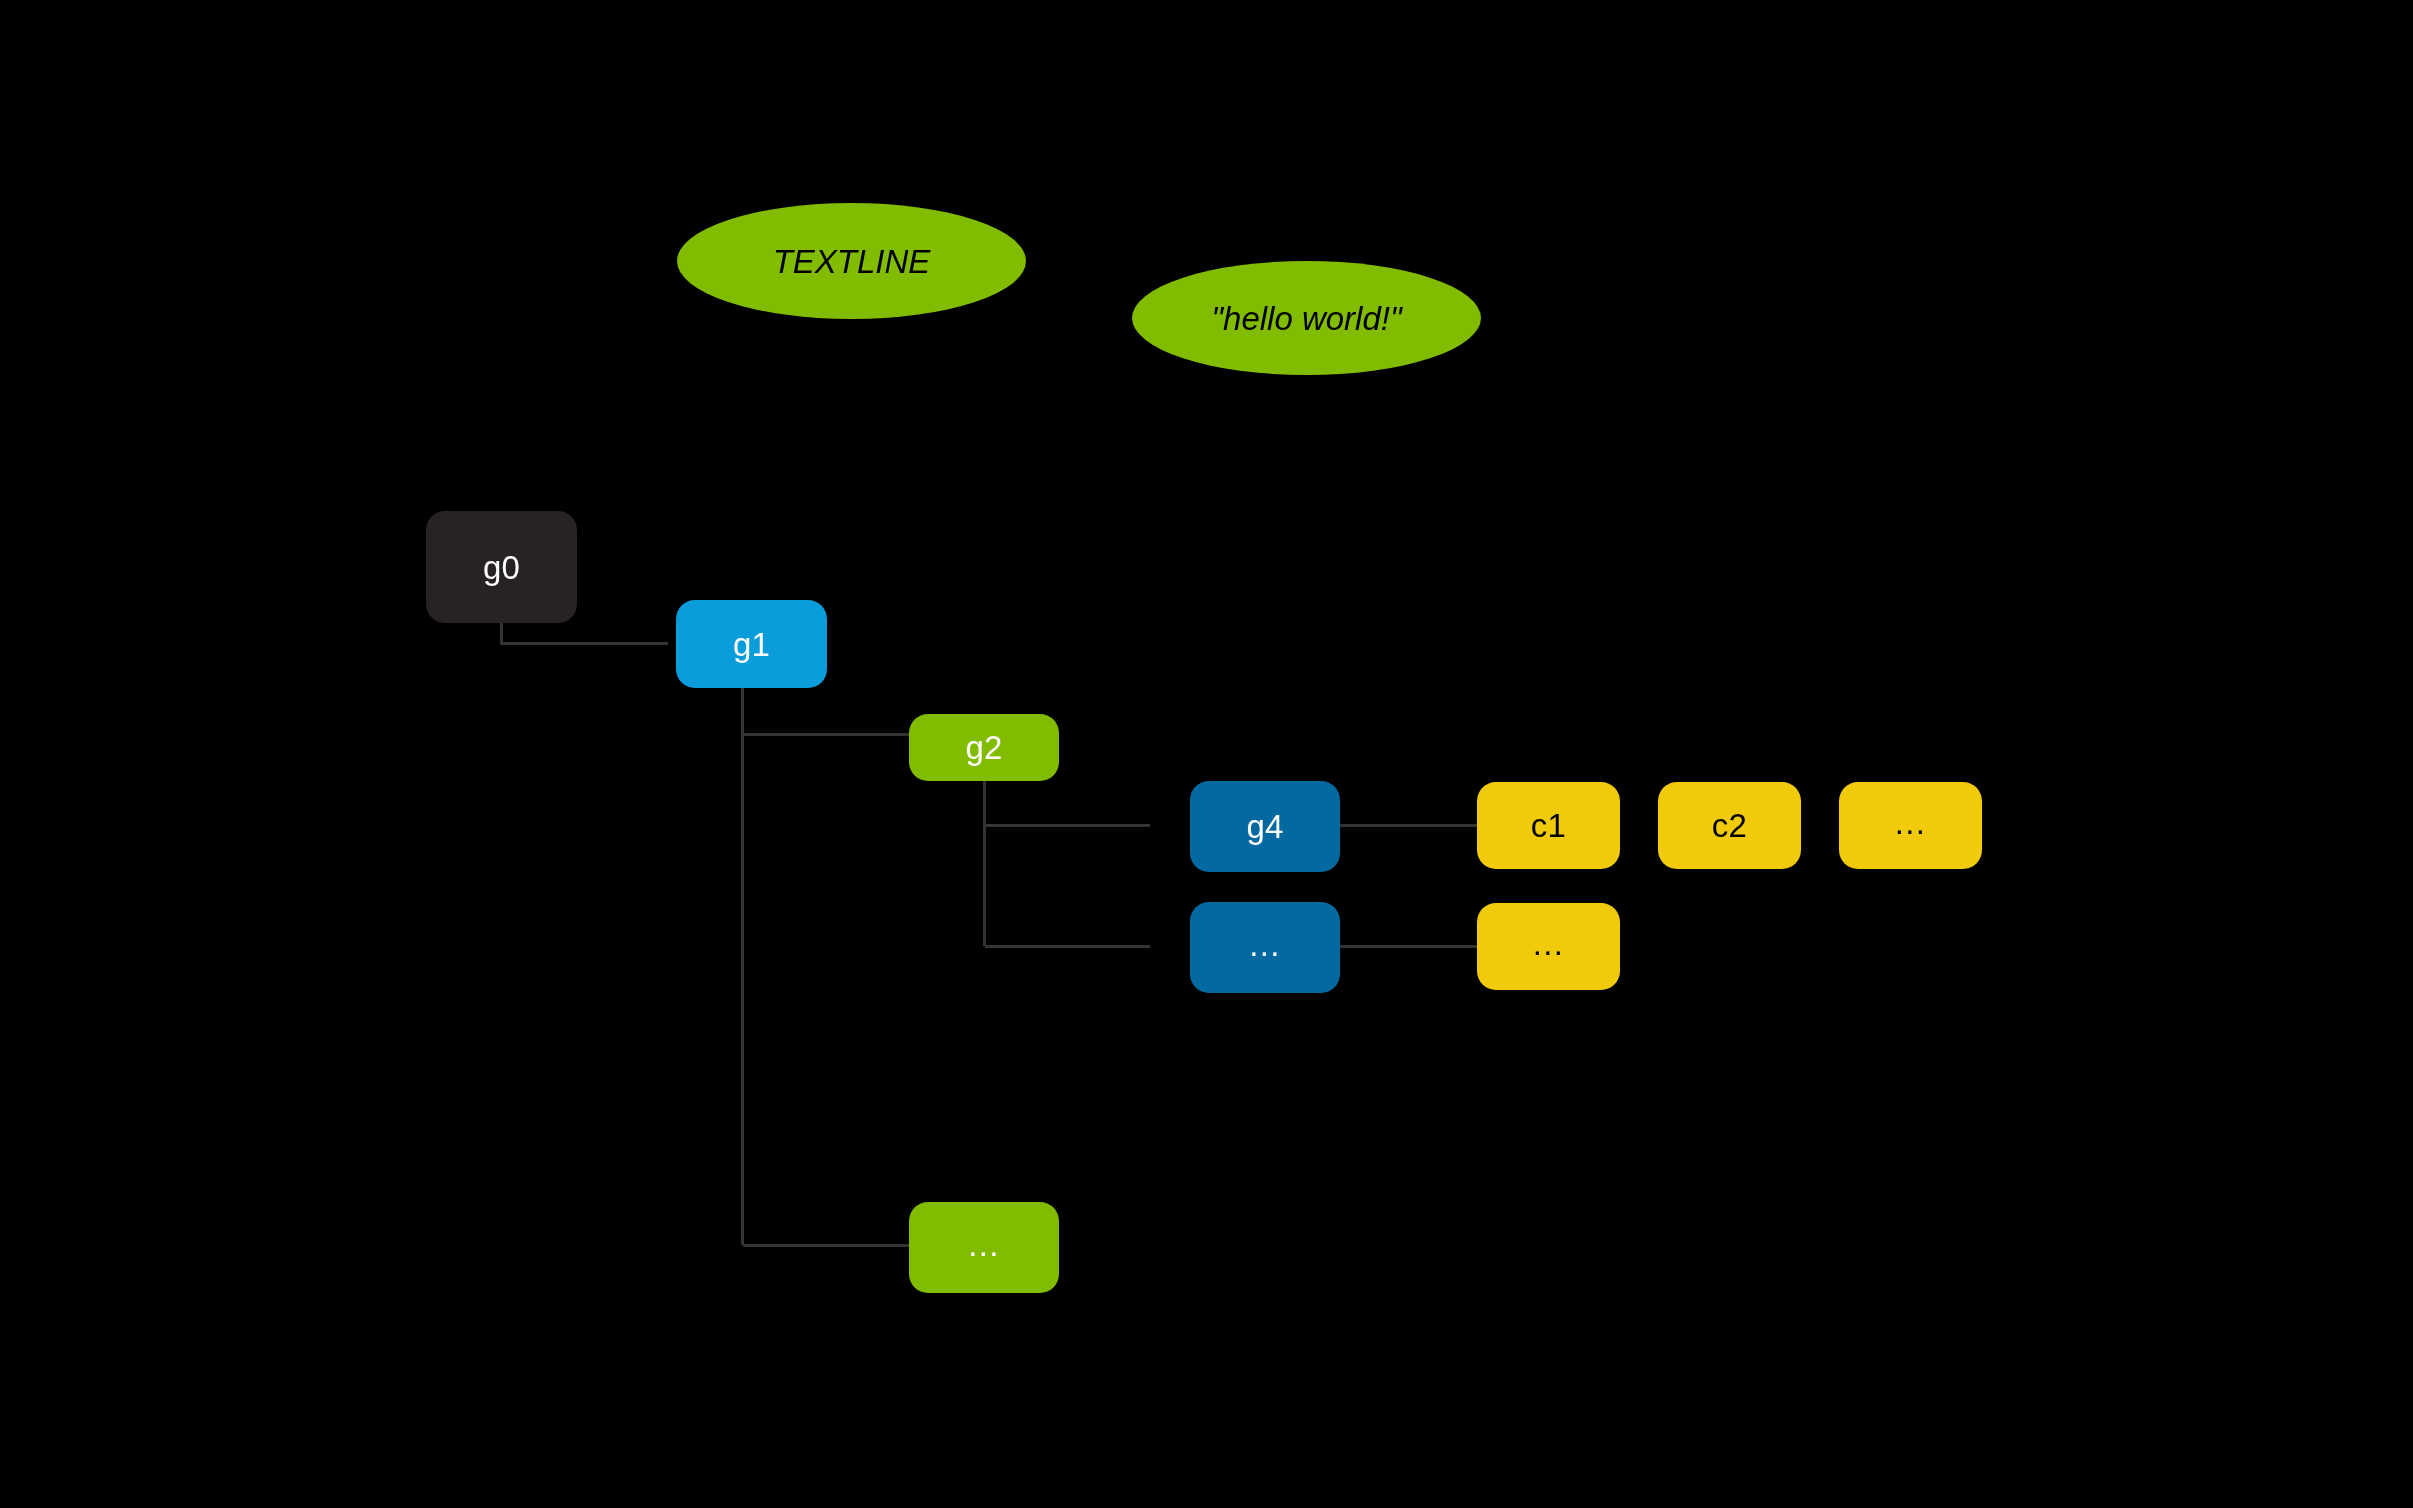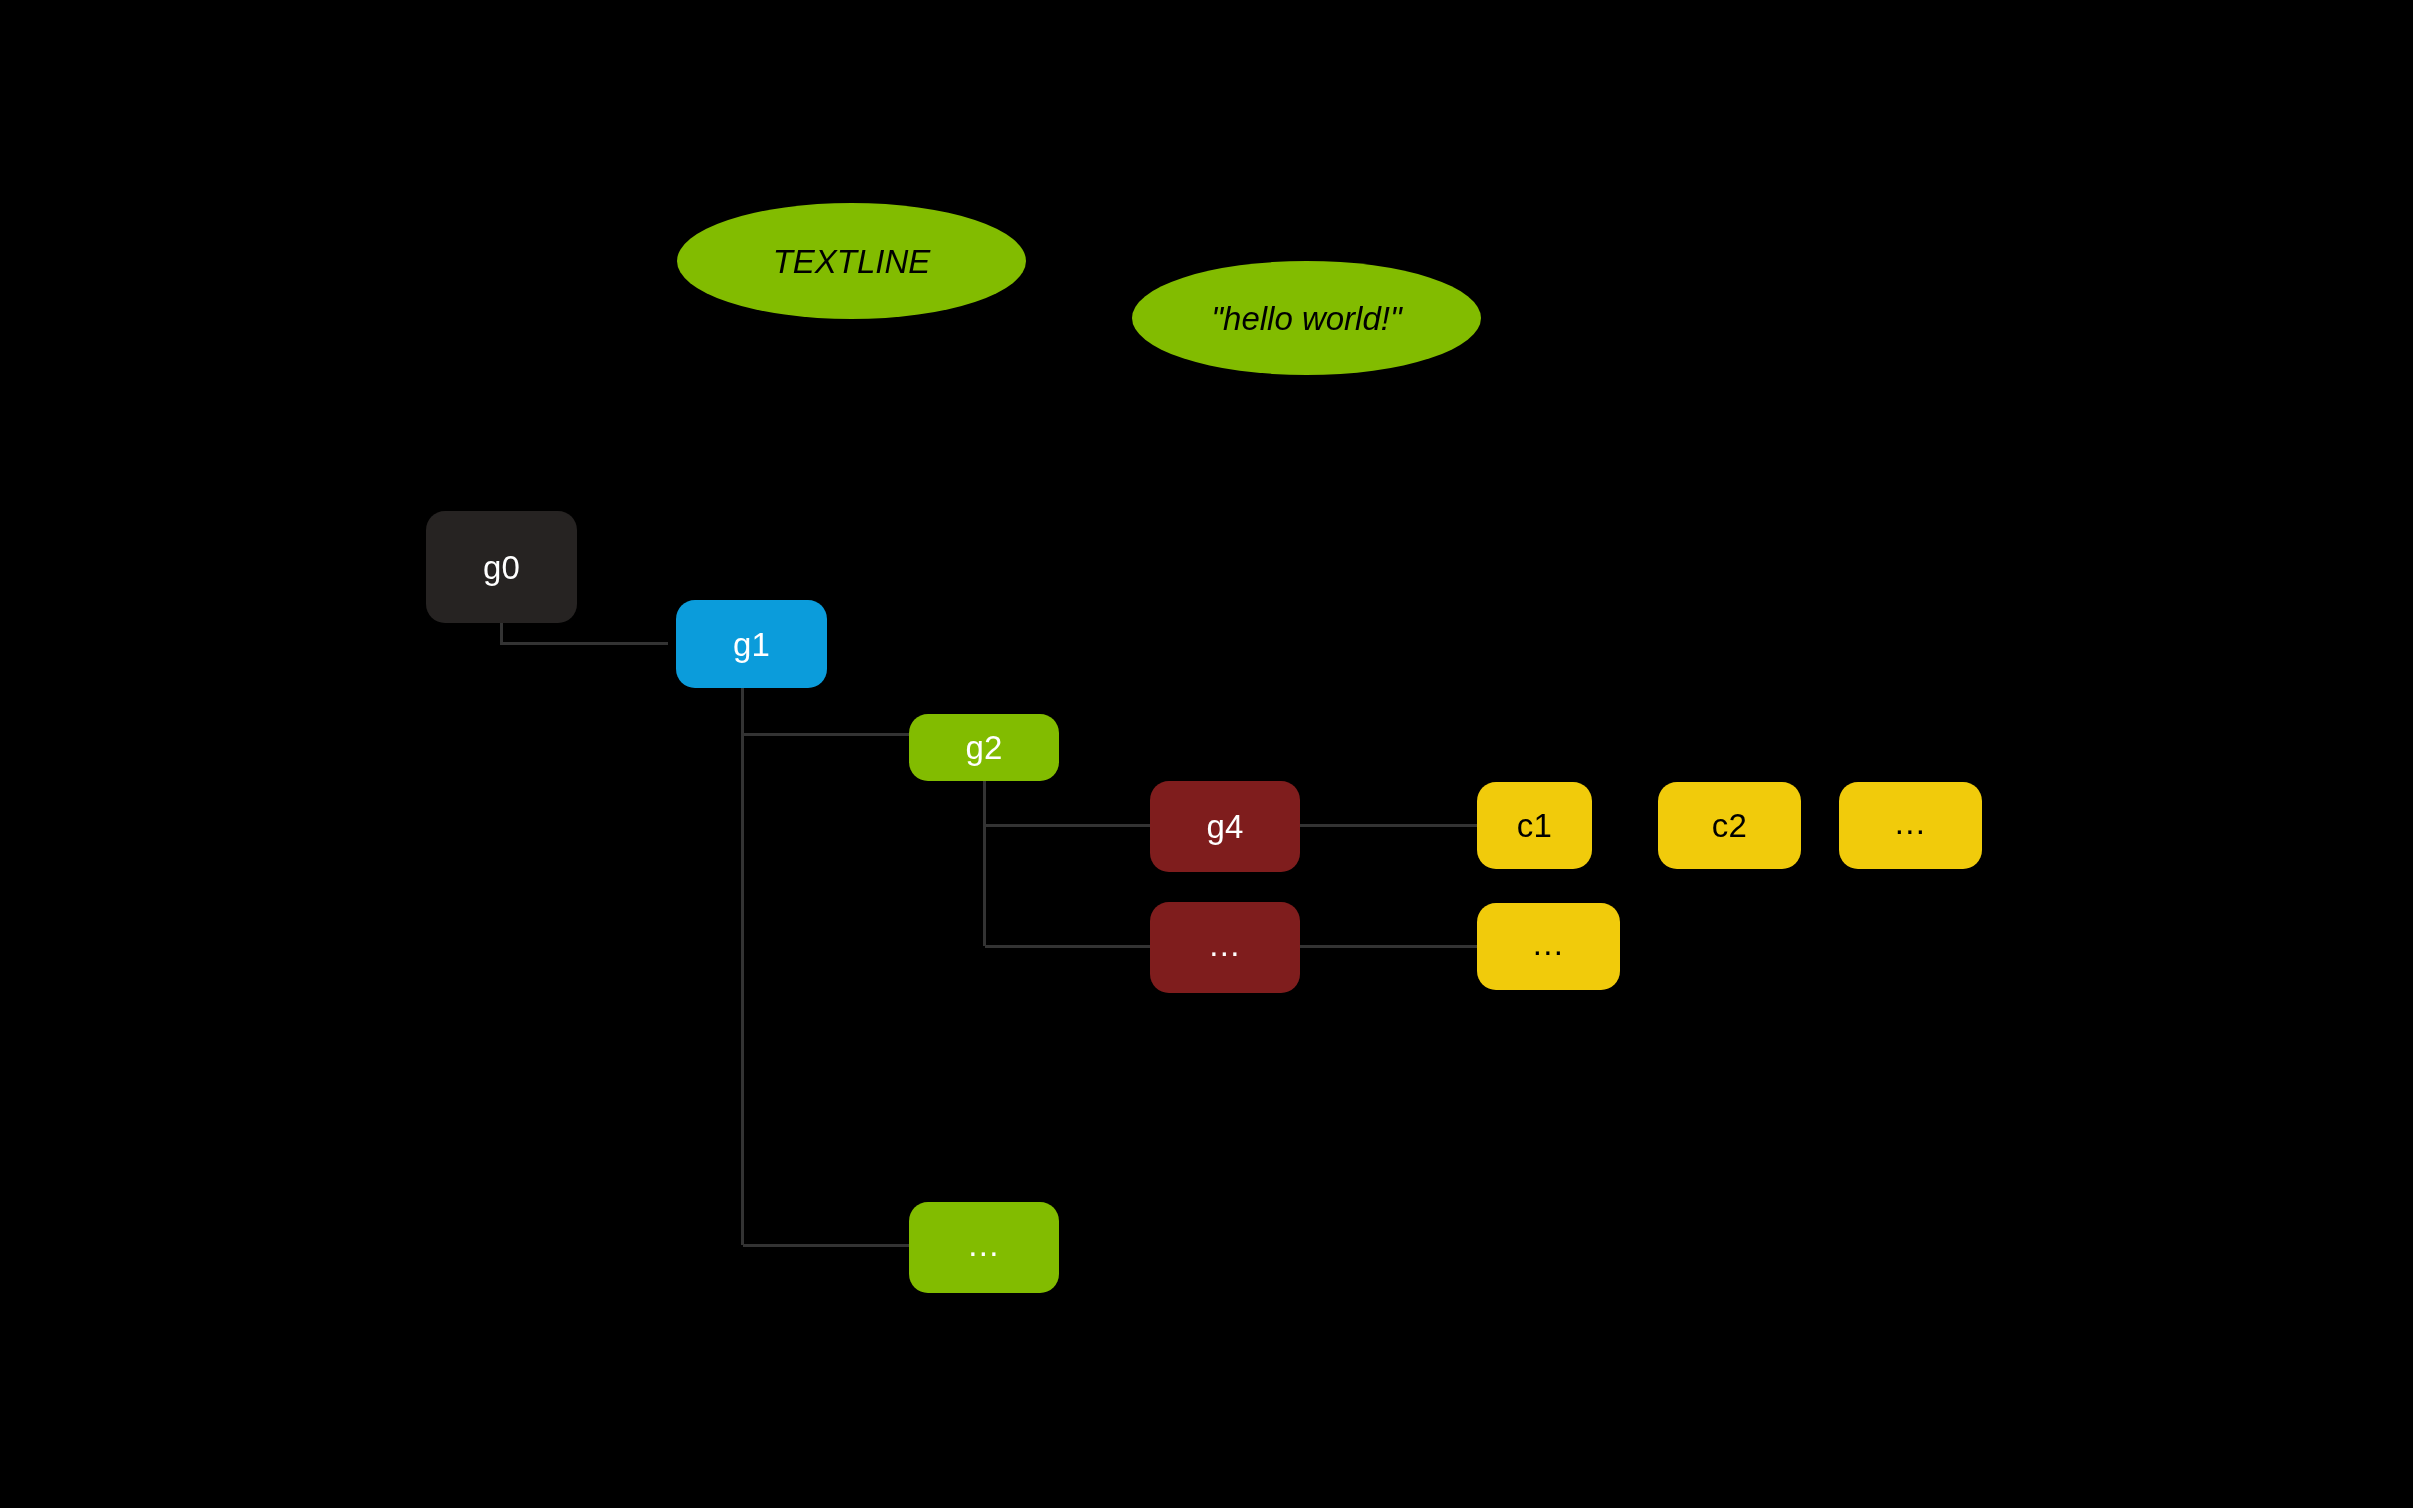--- a/index.html
+++ b/index.html
@@ -31,21 +31,21 @@
     justify-content: center;
     border-radius: 19px;
     font-size: 33px;
     line-height: 1;
     letter-spacing: 0.2px;
     white-space: nowrap;
   }
   .node.dark   { background: #262322; color: #ffffff; }
   .node.blue   { background: #0b9cdb; color: #ffffff; }
   .node.green  { background: #82bc00; color: #ffffff; }
-  .node.pink   { background: #7f1d1d; color: #ffffff; }
+  .node.pink   { background: #0369a1; color: #ffffff; margin-left: 40px; }
   .node.yellow { background: #f1cb0b; color: #000000; }
   .node .dots {
     font-size: 33px;
     letter-spacing: 1.4px;
     position: relative;
     top: -2.9px;
   }
   .ellipse {
     position: absolute;
     box-sizing: border-box;
@@ -113,21 +113,21 @@
   </div>
 
   <div class="node pink" style="left:1150px; top:781px; width:150px; height:91px;">
     <span>g4</span>
   </div>
 
   <div class="node pink" style="left:1150px; top:902px; width:150px; height:91px;">
     <span class="dots">...</span>
   </div>
 
-  <div class="node yellow" style="left:1477px; top:782px; width:115px; height:87px;text-align:center;">
+  <div class="node yellow" style="left:1477px; top:782px; width:143px; height:87px;text-align:center;">
     <span>c1</span>
   </div>
 
   <div class="node yellow" style="left:1658px; top:782px; width:143px; height:87px;text-align:right;">
     <span>c2</span>
   </div>
 
   <div class="node yellow" style="left:1839px; top:782px; width:143px; height:87px;">
     <span class="dots">...</span>
   </div>

